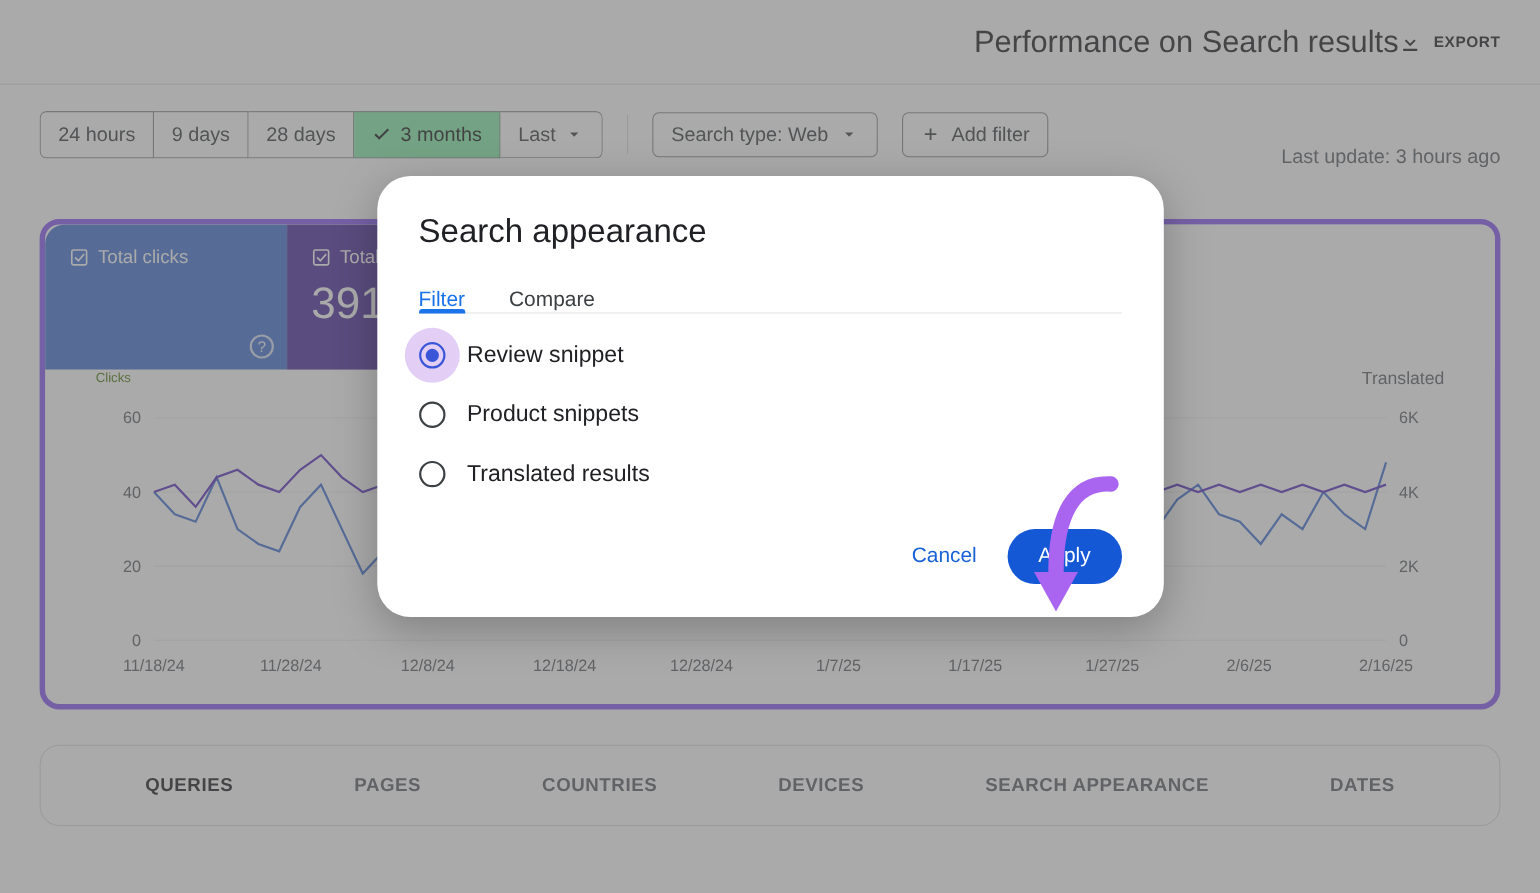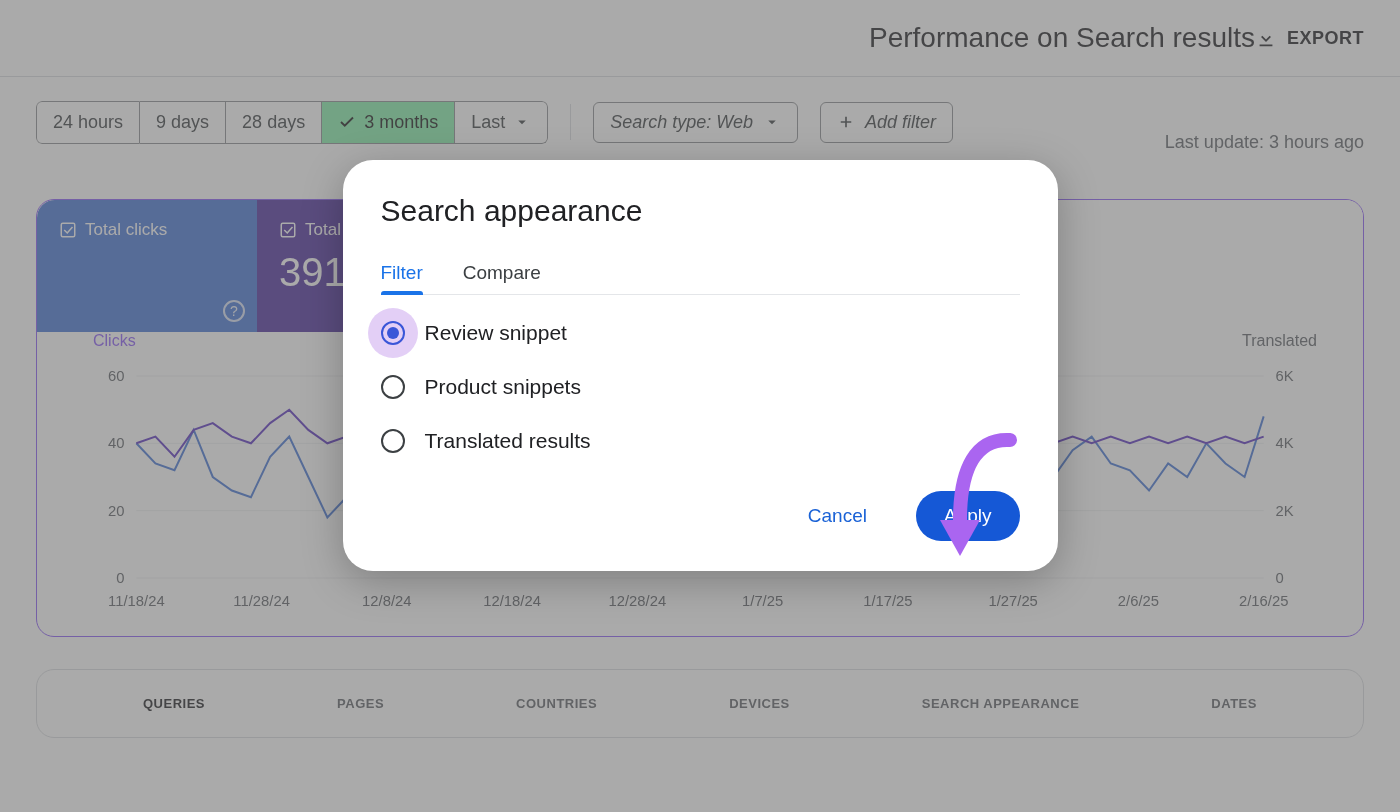--- a/index.html
+++ b/index.html
@@ -2,80 +2,80 @@
 <html><head>
 <meta charset="utf-8">
 <style>
   * { box-sizing: border-box; margin: 0; padding: 0; font-family: Arial, "Helvetica Neue", Helvetica, sans-serif; }
   body { width: 1400px; height: 812px; position: relative; background: #fff; overflow: hidden; }
 
   
   .page { width: 1400px; height: 812px; position: absolute; top: 0; left: 0; }
   .page-header { display: flex; align-items: center; justify-content: flex-end; padding: 22px 36px 22px 40px; border-bottom: 1px solid #dadce0; }
   .page-title { font-size: 28px; font-weight: 400; color: #202124; }
-  .export-btn { display: flex; align-items: center; gap: 10px; font-size: 18px; font-weight: 700; letter-spacing: 0.5px; color: #202124; cursor: pointer; }
+  .export-btn { display: flex; align-items: center; gap: 10px; font-size: 14px; font-weight: 700; letter-spacing: 0.5px; color: #202124; cursor: pointer; }
   .export-btn svg { width: 22px; height: 22px; }
 
   .toolbar { display: flex; align-items: center; padding: 14px 36px; gap: 22px; }
   .seg-group { display: flex; border-radius: 6px; overflow: hidden; }
   .seg-btn { border: 1px solid #8d8f92; padding: 10px 16px; font-size: 18px; color: #3c4043; background: #fff; display: flex; align-items: center; gap: 8px; cursor: pointer; }
   .seg-btn + .seg-btn { border-left: none; }
   .seg-btn.first { border-top-left-radius: 6px; border-bottom-left-radius: 6px; }
   .seg-btn.last  { border-top-right-radius: 6px; border-bottom-right-radius: 6px; }
   .seg-btn.selected { background: #86efac; color: #1a1a1a; }
   .seg-btn svg { width: 18px; height: 18px; }
   .vr { width: 1px; height: 36px; background: #dadce0; }
-  .pill-btn { border: 1px solid #8d8f92; border-radius: 6px; padding: 9px 16px; font-size: 18px; color: #3c4043; background: #fff; display: flex; align-items: center; gap: 10px; cursor: pointer; font-style: italic; }
+  .pill-btn { border: 1px solid #8d8f92; border-radius: 6px; padding: 9px 16px; font-size: 18px; color: #3c4043; background: #fff; display: flex; align-items: center; gap: 10px; cursor: pointer; }
   .pill-btn svg { width: 18px; height: 18px; }
   .last-update { margin-left: auto; font-size: 18px; color: #5f6368; margin-top: 41px; }
 
   
-  .card { margin: 32px 36px 0 36px; border: 1px solid #8b5cf6; border-radius: 18px; overflow: hidden; background: #fff; padding-bottom: 24px; }
+  .card { margin: 32px 36px 0 36px; border: 5px solid #8b5cf6; border-radius: 18px; overflow: hidden; background: #fff; padding-bottom: 24px; }
   .kpi-row { display: flex; }
   .kpi-box { width: 220px; height: 132px; padding: 20px 22px; color: #fff; position: relative; }
   .kpi-box.clicks { background: #4575d6; border-top-left-radius: 18px; }
   .kpi-box.impr   { background: #4f2f9e; }
   .kpi-row .rest { flex: 1; background: #fff; }
   .kpi-head { display: flex; align-items: center; gap: 8px; font-size: 17px; margin-bottom: 10px; }
   .kpi-head svg { width: 18px; height: 18px; stroke: #fff; }
   .kpi-val { font-size: 40px; font-weight: 400; }
   .kpi-help { position: absolute; right: 12px; bottom: 10px; width: 22px; height: 22px; border: 2px solid rgba(255,255,255,0.8); border-radius: 50%; display: flex; align-items: center; justify-content: center; font-size: 14px; color: rgba(255,255,255,0.9); }
 
   .chart-area { position: relative; padding: 20px 40px 0 40px; }
-  .y-label-left  { position: absolute; left: 56px;  top: 0;  font-size: 16px; color: #8b5cf6; }
+  .y-label-left  { position: absolute; left: 46px;  top: 0;  font-size: 12px; color: #4d7c0f; }
   .y-label-right { position: absolute; right: 46px; top: 0;  font-size: 16px; color: #5f6368; }
   .chart-svg { display: block; width: 100%; height: 260px; }
   .chart-svg text { font-size: 15px; fill: #5f6368; }
   .chart-svg .grid { stroke: #eceef0; stroke-width: 1; }
   .chart-svg .series-clicks { stroke: #4575d6; stroke-width: 2; fill: none; }
   .chart-svg .series-impr   { stroke: #5b34c0; stroke-width: 2; fill: none; }
 
   
   .tabs-card { margin: 32px 36px 0 36px; border: 1px solid #dadce0; border-radius: 18px; background: #fff; }
   .tabs-row { display: flex; justify-content: space-around; padding: 26px 40px; }
-  .tab-item { font-size: 13px; font-weight: 700; letter-spacing: 0.5px; color: #5f6368; cursor: pointer; }
+  .tab-item { font-size: 17px; font-weight: 700; letter-spacing: 0.5px; color: #5f6368; cursor: pointer; }
   .tab-item.active { color: #202124; }
 
   
   .overlay { position: absolute; inset: 0; background: rgba(100,100,100,0.55); display: flex; align-items: flex-start; justify-content: center; }
   .dialog { margin-top: 160px; width: 715px; background: #fff; border-radius: 30px; box-shadow: 0 10px 40px rgba(0,0,0,0.25); padding: 34px 38px 30px 38px; position: relative; }
   .dialog-title { font-size: 30px; color: #202124; font-weight: 400; margin-bottom: 24px; }
   .dialog-tabs { display: flex; gap: 40px; border-bottom: 1px solid #e4e6e9; }
-  .dialog-tab { font-size: 19px; padding: 10px 0 10px 0; color: #3c4043; cursor: pointer; position: relative; }
+  .dialog-tab { font-size: 19px; padding: 10px 0 0 0; color: #3c4043; cursor: pointer; position: relative; }
   .dialog-tab.active { color: #1a73e8; font-weight: 500; }
   .dialog-tab.active::after { content: ""; position: absolute; left: 0; right: 0; bottom: -1px; height: 4px; border-radius: 3px 3px 0 0; background: #1a73e8; }
   .radio-list { padding-top: 26px; display: flex; flex-direction: column; gap: 30px; }
   .radio-item { display: flex; align-items: center; gap: 20px; font-size: 21px; color: #202124; cursor: pointer; }
   .radio-outer { width: 24px; height: 24px; border: 2.5px solid #3c4043; border-radius: 50%; display: flex; align-items: center; justify-content: center; position: relative; flex-shrink: 0; }
   .radio-item.selected .radio-outer { border-color: #1558d6; }
   .radio-inner { width: 12px; height: 12px; border-radius: 50%; background: #1558d6; display: none; }
   .radio-item.selected .radio-inner { display: block; }
   .radio-item.selected .radio-halo { display: block; }
   .radio-halo { display: none; position: absolute; width: 50px; height: 50px; border-radius: 50%; background: rgba(155,81,224,0.28); left: 50%; top: 50%; transform: translate(-50%,-50%); }
-  .dialog-actions { display: flex; justify-content: flex-end; align-items: center; gap: 35px; margin-top: 38px; }
+  .dialog-actions { display: flex; justify-content: flex-end; align-items: center; gap: 14px; margin-top: 38px; }
   .btn-cancel { color: #1a62d6; font-size: 19px; background: none; border: none; padding: 12px 14px; cursor: pointer; }
   .btn-apply  { color: #fff; background: #1558d6; font-size: 19px; border: none; padding: 14px 28px; border-radius: 28px; cursor: pointer; }
 
   .annot-arrow { position: absolute; right: 32px; top: 268px; width: 90px; height: 140px; pointer-events: none; }
   .annot-arrow path { stroke: #aa65f0; stroke-width: 14; fill: none; stroke-linecap: round; }
   .annot-arrow polygon { fill: #aa65f0; }
 </style>
 </head>
 <body>
 

